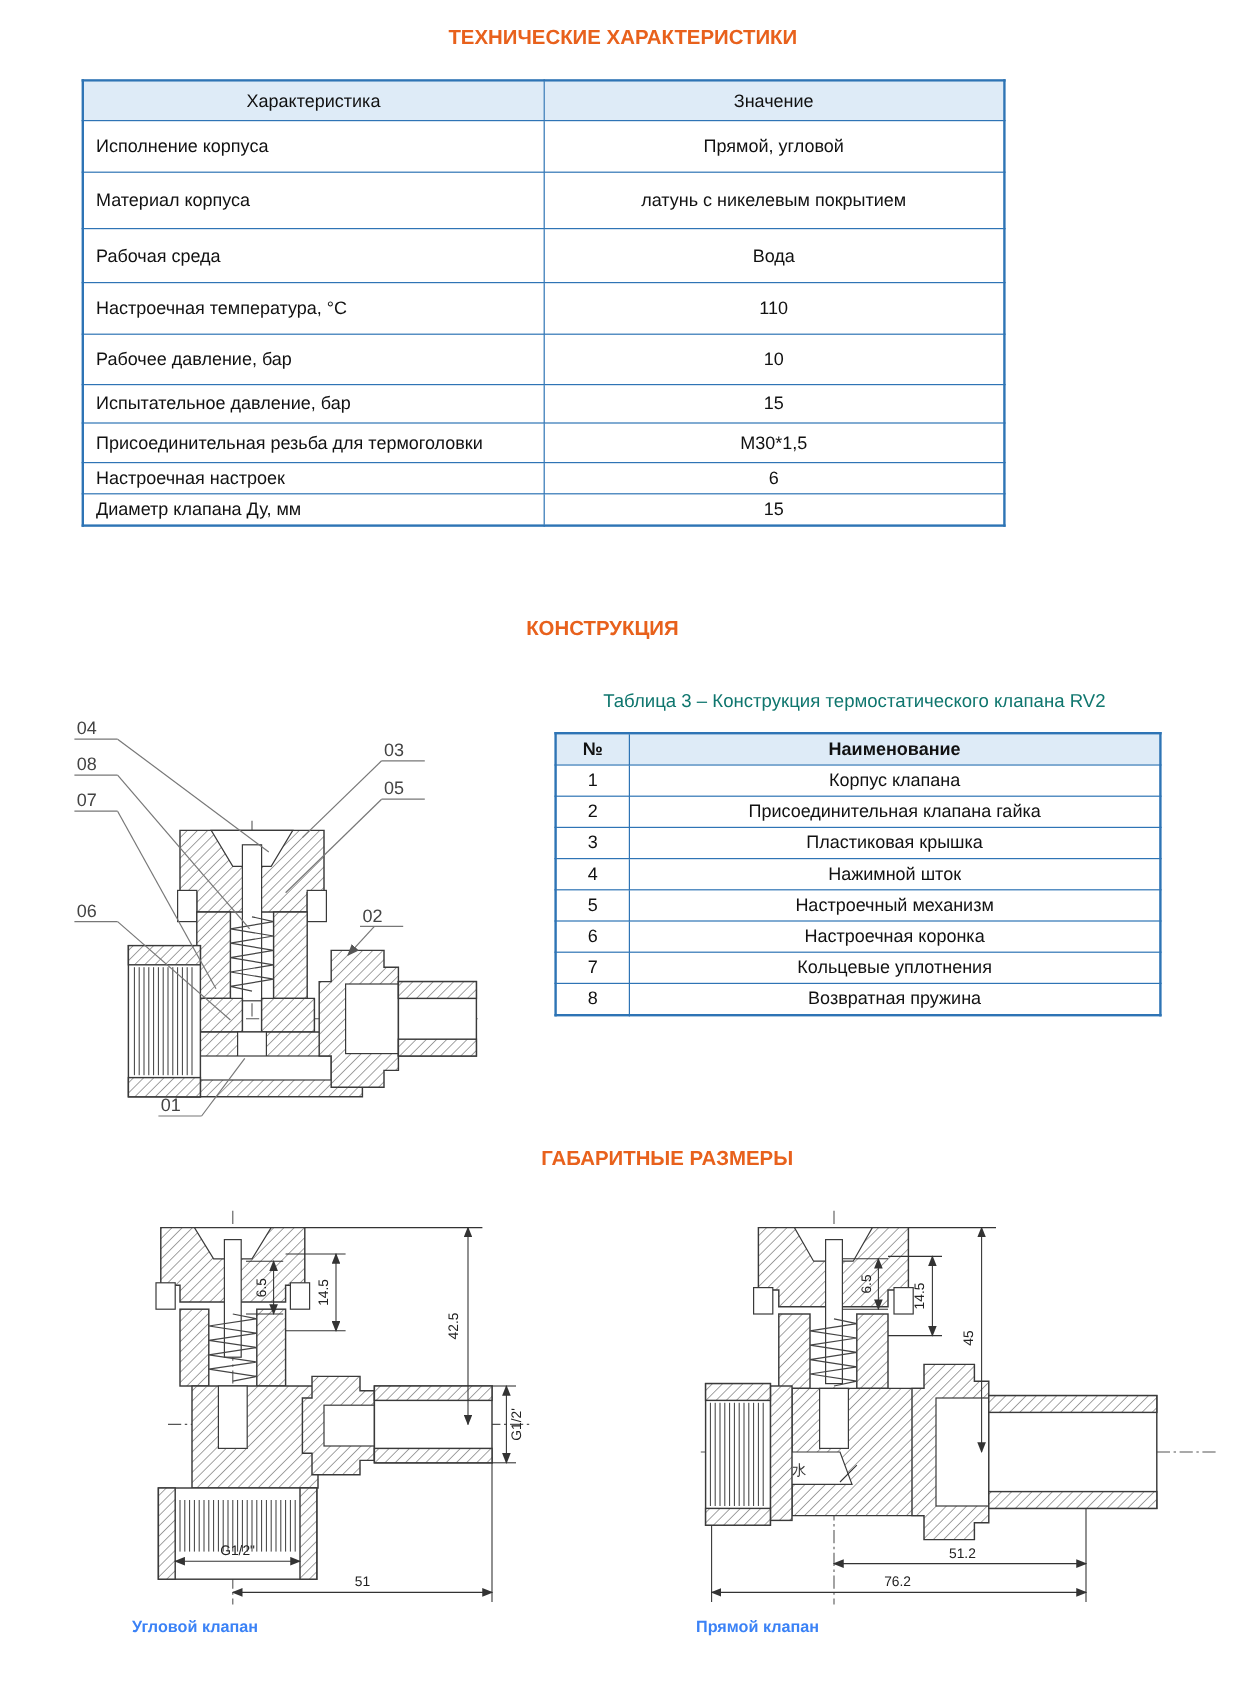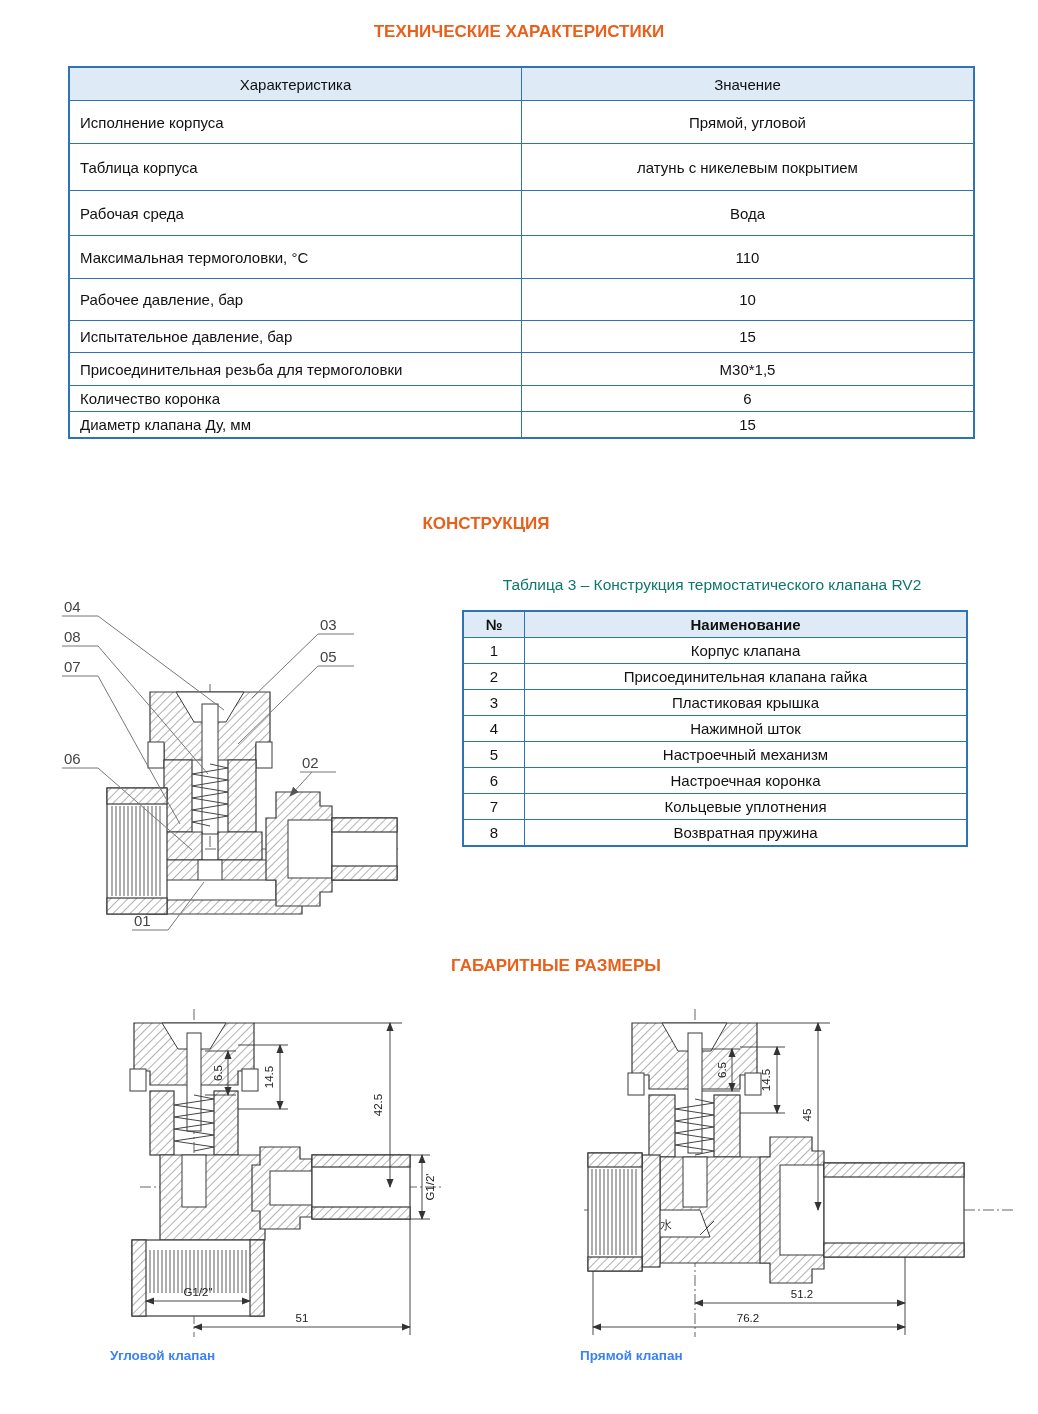--- a/index.html
+++ b/index.html
@@ -1,29 +1,29 @@
 <!DOCTYPE html>
 <html><head>
 <meta charset="utf-8">
 <style>
   html,body{margin:0;padding:0;background:#fff;}
   .page{position:relative;width:1038px;height:1414px;background:#fff;
         font-family:"Liberation Sans",sans-serif;color:#111;overflow:hidden;}
   .sec-title{position:absolute;text-align:center;font-weight:bold;font-size:17px;color:#E8611C;}
   #title-specs{top:22px;left:0;width:1038px;}
-  #title-construction{top:514px;left:0;width:972px;text-align:center;}
+  #title-construction{top:514px;left:16px;width:972px;text-align:center;}
   #title-dimensions{top:956px;left:0;width:1038px;margin-left:37px;}
 
   table{border-collapse:collapse;table-layout:fixed;}
   .blue-table{border:2px solid #2E74B5;}
   .blue-table td,.blue-table th{border:1px solid #2E74B5;font-weight:normal;
       font-size:15px;color:#111;padding:0 6px;overflow:hidden;}
   .blue-table th{background:#DEEBF7;}
 
-  #specs-table{position:absolute;left:68px;top:66px;width:907px;border-radius:28px;}
+  #specs-table{position:absolute;left:68px;top:66px;width:770px;border-radius:28px;}
   #specs-table th{height:32px;text-align:center;}
   #specs-table td.c1{text-align:left;padding-left:10px;width:51%;}
   #specs-table td.c2{text-align:center;width:49%;}
 
   #construction-caption{position:absolute;left:452px;top:576px;width:520px;text-align:center;
       font-size:15.5px;color:#0f766e;}
   #parts-table{position:absolute;left:462px;top:610px;width:506px;}
   #parts-table th{height:25px;text-align:center;font-weight:bold;}
   #parts-table .no-col{width:48px;}
   #parts-table td{text-align:center;height:25px;}
@@ -60,45 +60,45 @@
         <th>Характеристика</th>
         <th>Значение</th>
       </tr>
     </thead>
     <tbody>
         <tr style="height: 43px;">
           <td class="c1">Исполнение корпуса</td>
           <td class="c2">Прямой, угловой</td>
         </tr>
         <tr style="height: 47px;">
-          <td class="c1">Таблица корпуса</td>
+          <td class="c1">Материал корпуса</td>
           <td class="c2">латунь с никелевым покрытием</td>
         </tr>
         <tr style="height: 45px;">
           <td class="c1">Рабочая среда</td>
           <td class="c2">Вода</td>
         </tr>
         <tr style="height: 43px;">
-          <td class="c1">Максимальная термоголовки, °С</td>
+          <td class="c1">Настроечная температура, °С</td>
           <td class="c2">110</td>
         </tr>
         <tr style="height: 42px;">
           <td class="c1">Рабочее давление, бар</td>
           <td class="c2">10</td>
         </tr>
         <tr style="height: 32px;">
           <td class="c1">Испытательное давление, бар</td>
           <td class="c2">15</td>
         </tr>
         <tr style="height: 33px; padding-left: 32px;">
           <td class="c1">Присоединительная резьба для термоголовки</td>
           <td class="c2">M30*1,5</td>
         </tr>
         <tr style="height: 26px;">
-          <td class="c1">Количество коронка</td>
+          <td class="c1">Настроечная настроек</td>
           <td class="c2">6</td>
         </tr>
         <tr style="height: 26px;">
           <td class="c1">Диаметр клапана Ду, мм</td>
           <td class="c2">15</td>
         </tr>
       </tbody>
   </table>
 
   <div id="title-construction" class="sec-title">КОНСТРУКЦИЯ</div>

